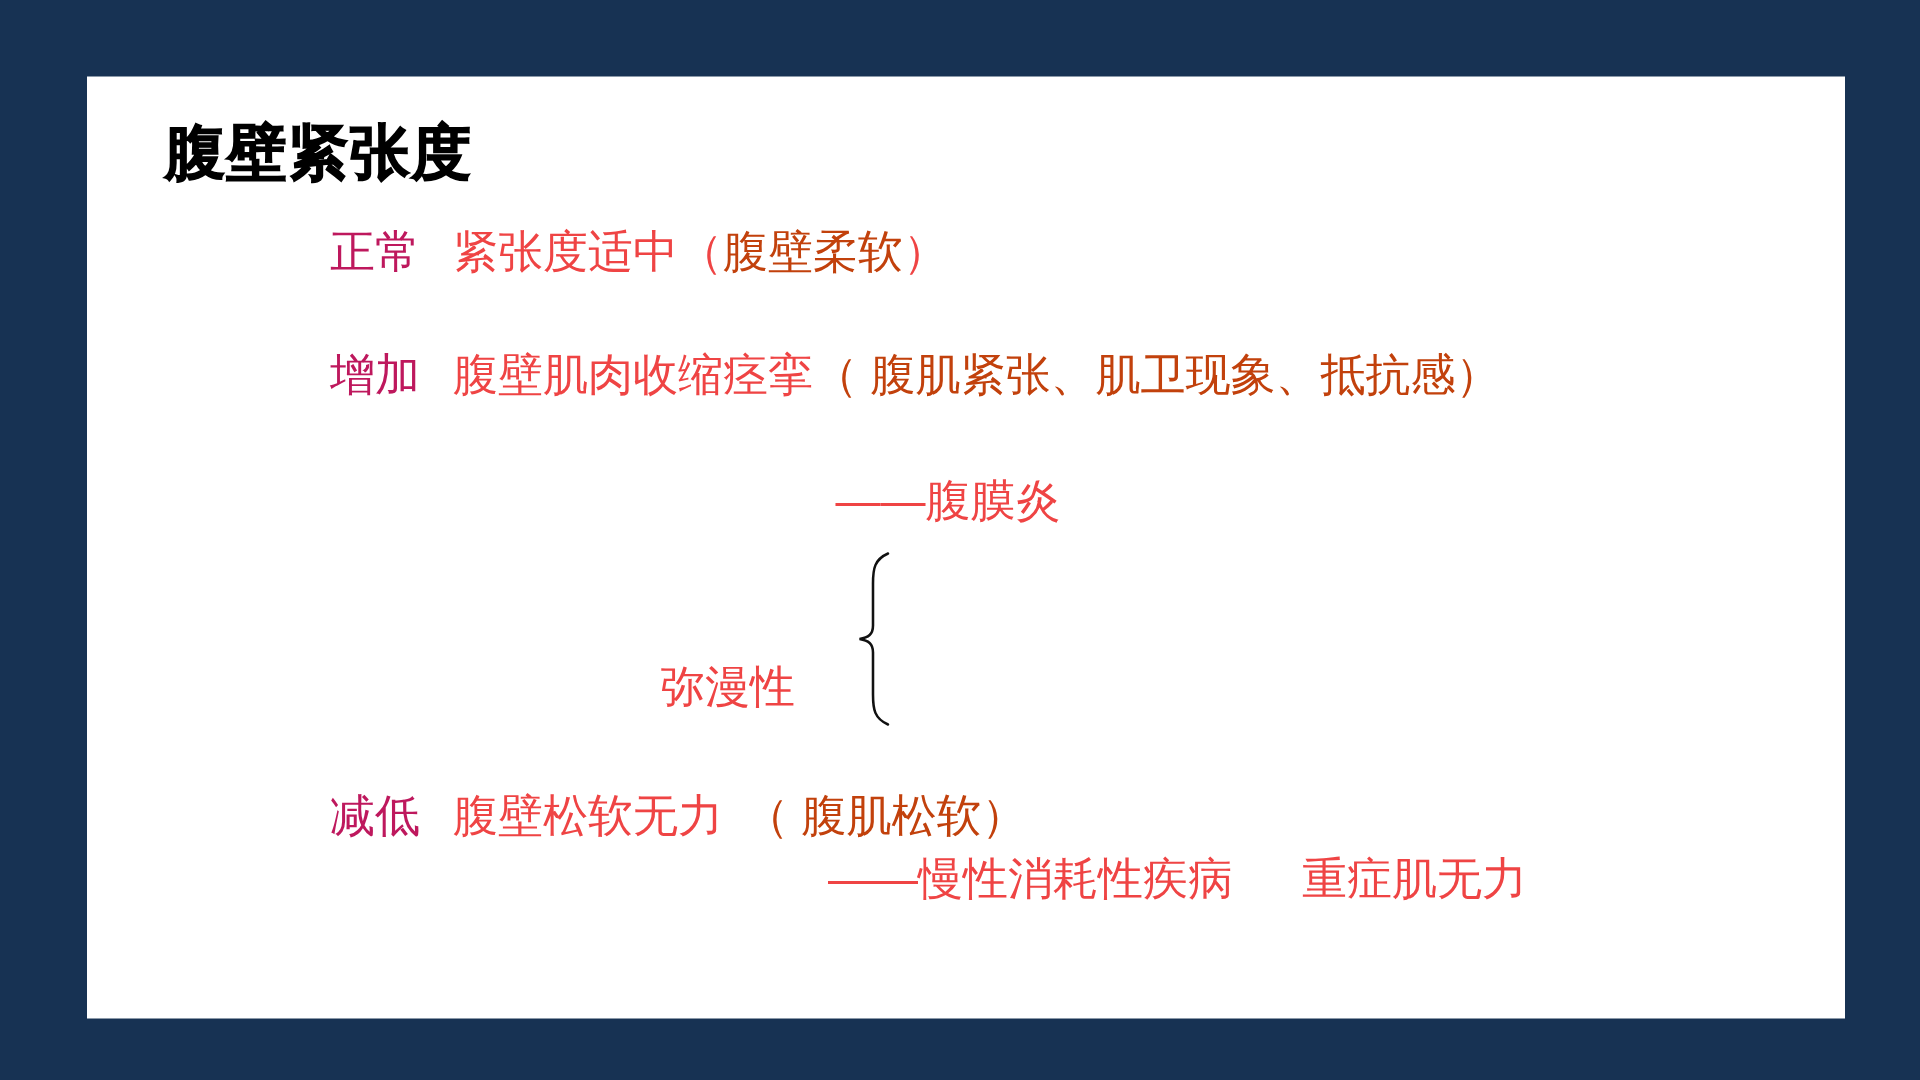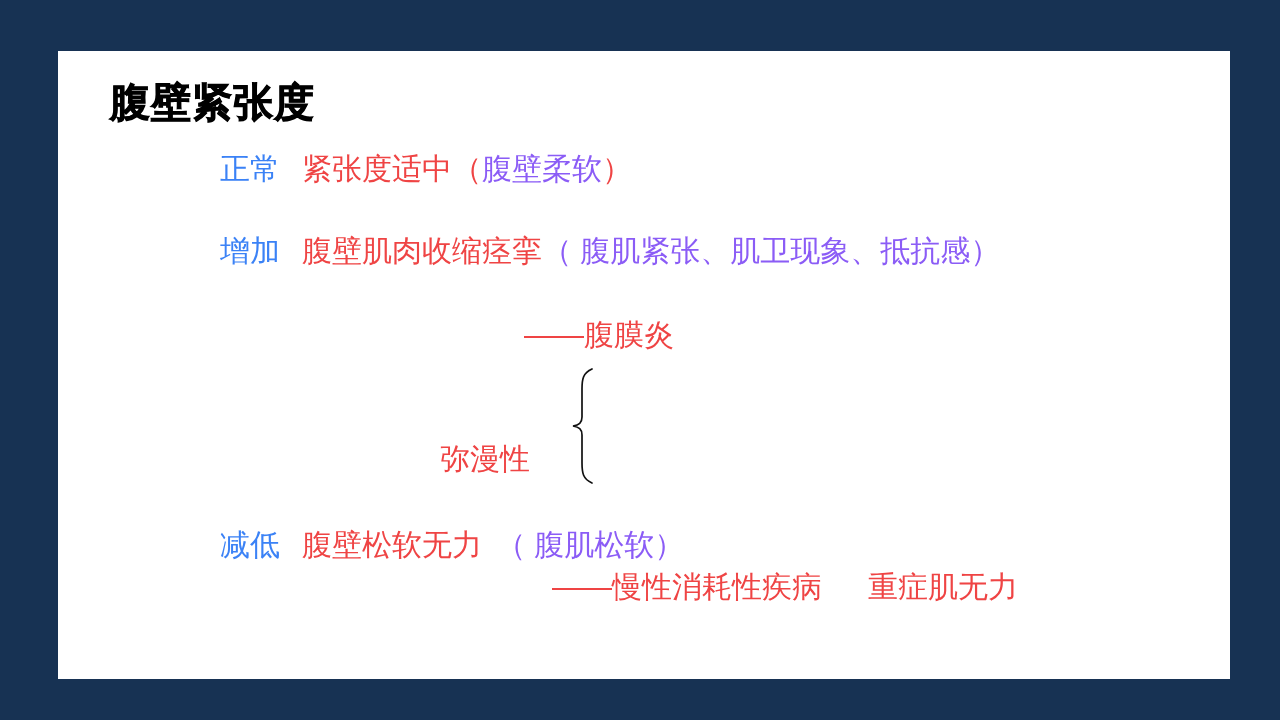--- a/index.html
+++ b/index.html
@@ -48,33 +48,33 @@
   
   .line {
     position: absolute;
     white-space: nowrap;
     font-size: 30px;
     line-height: 36px;
     color: #000000;
     font-family: "Liberation Sans", "DejaVu Sans", sans-serif;
   }
 
-  .kw      { color: #3b82f6; }   
-  .green   { color: #8b5cf6; text-align: center; }   
+  .kw      { color: #be185d; }   
+  .green   { color: #c2410c; text-align: center; }   
   .black   { color: #ef4444; }
 
   .gap-sm  { display:inline-block; width: 14px; }
   .gap-md  { display:inline-block; width: 22px; }
   .gap-lg  { display:inline-block; width: 46px; }
 
   
   #l-normal      { left: 162px; top: 100px; }     
   #l-increase    { left: 162px; top: 182px; }     
   #l-local       { left: 386px; top: 226px; }     
-  #l-perito      { left: 466px; top: 266px; }     
+  #l-perito      { left: 499px; top: 266px; }     
   #l-perf        { left: 556px; top: 308px; }     
   #l-diffuse     { left: 382px; top: 390px; }     
   #l-tb          { left: 556px; top: 392px; }     
   #l-decrease    { left: 162px; top: 476px; }     
   #l-chronic     { left: 494px; top: 518px; }     
 
   
   #brace {
     position: absolute;
     left: 512px;      

